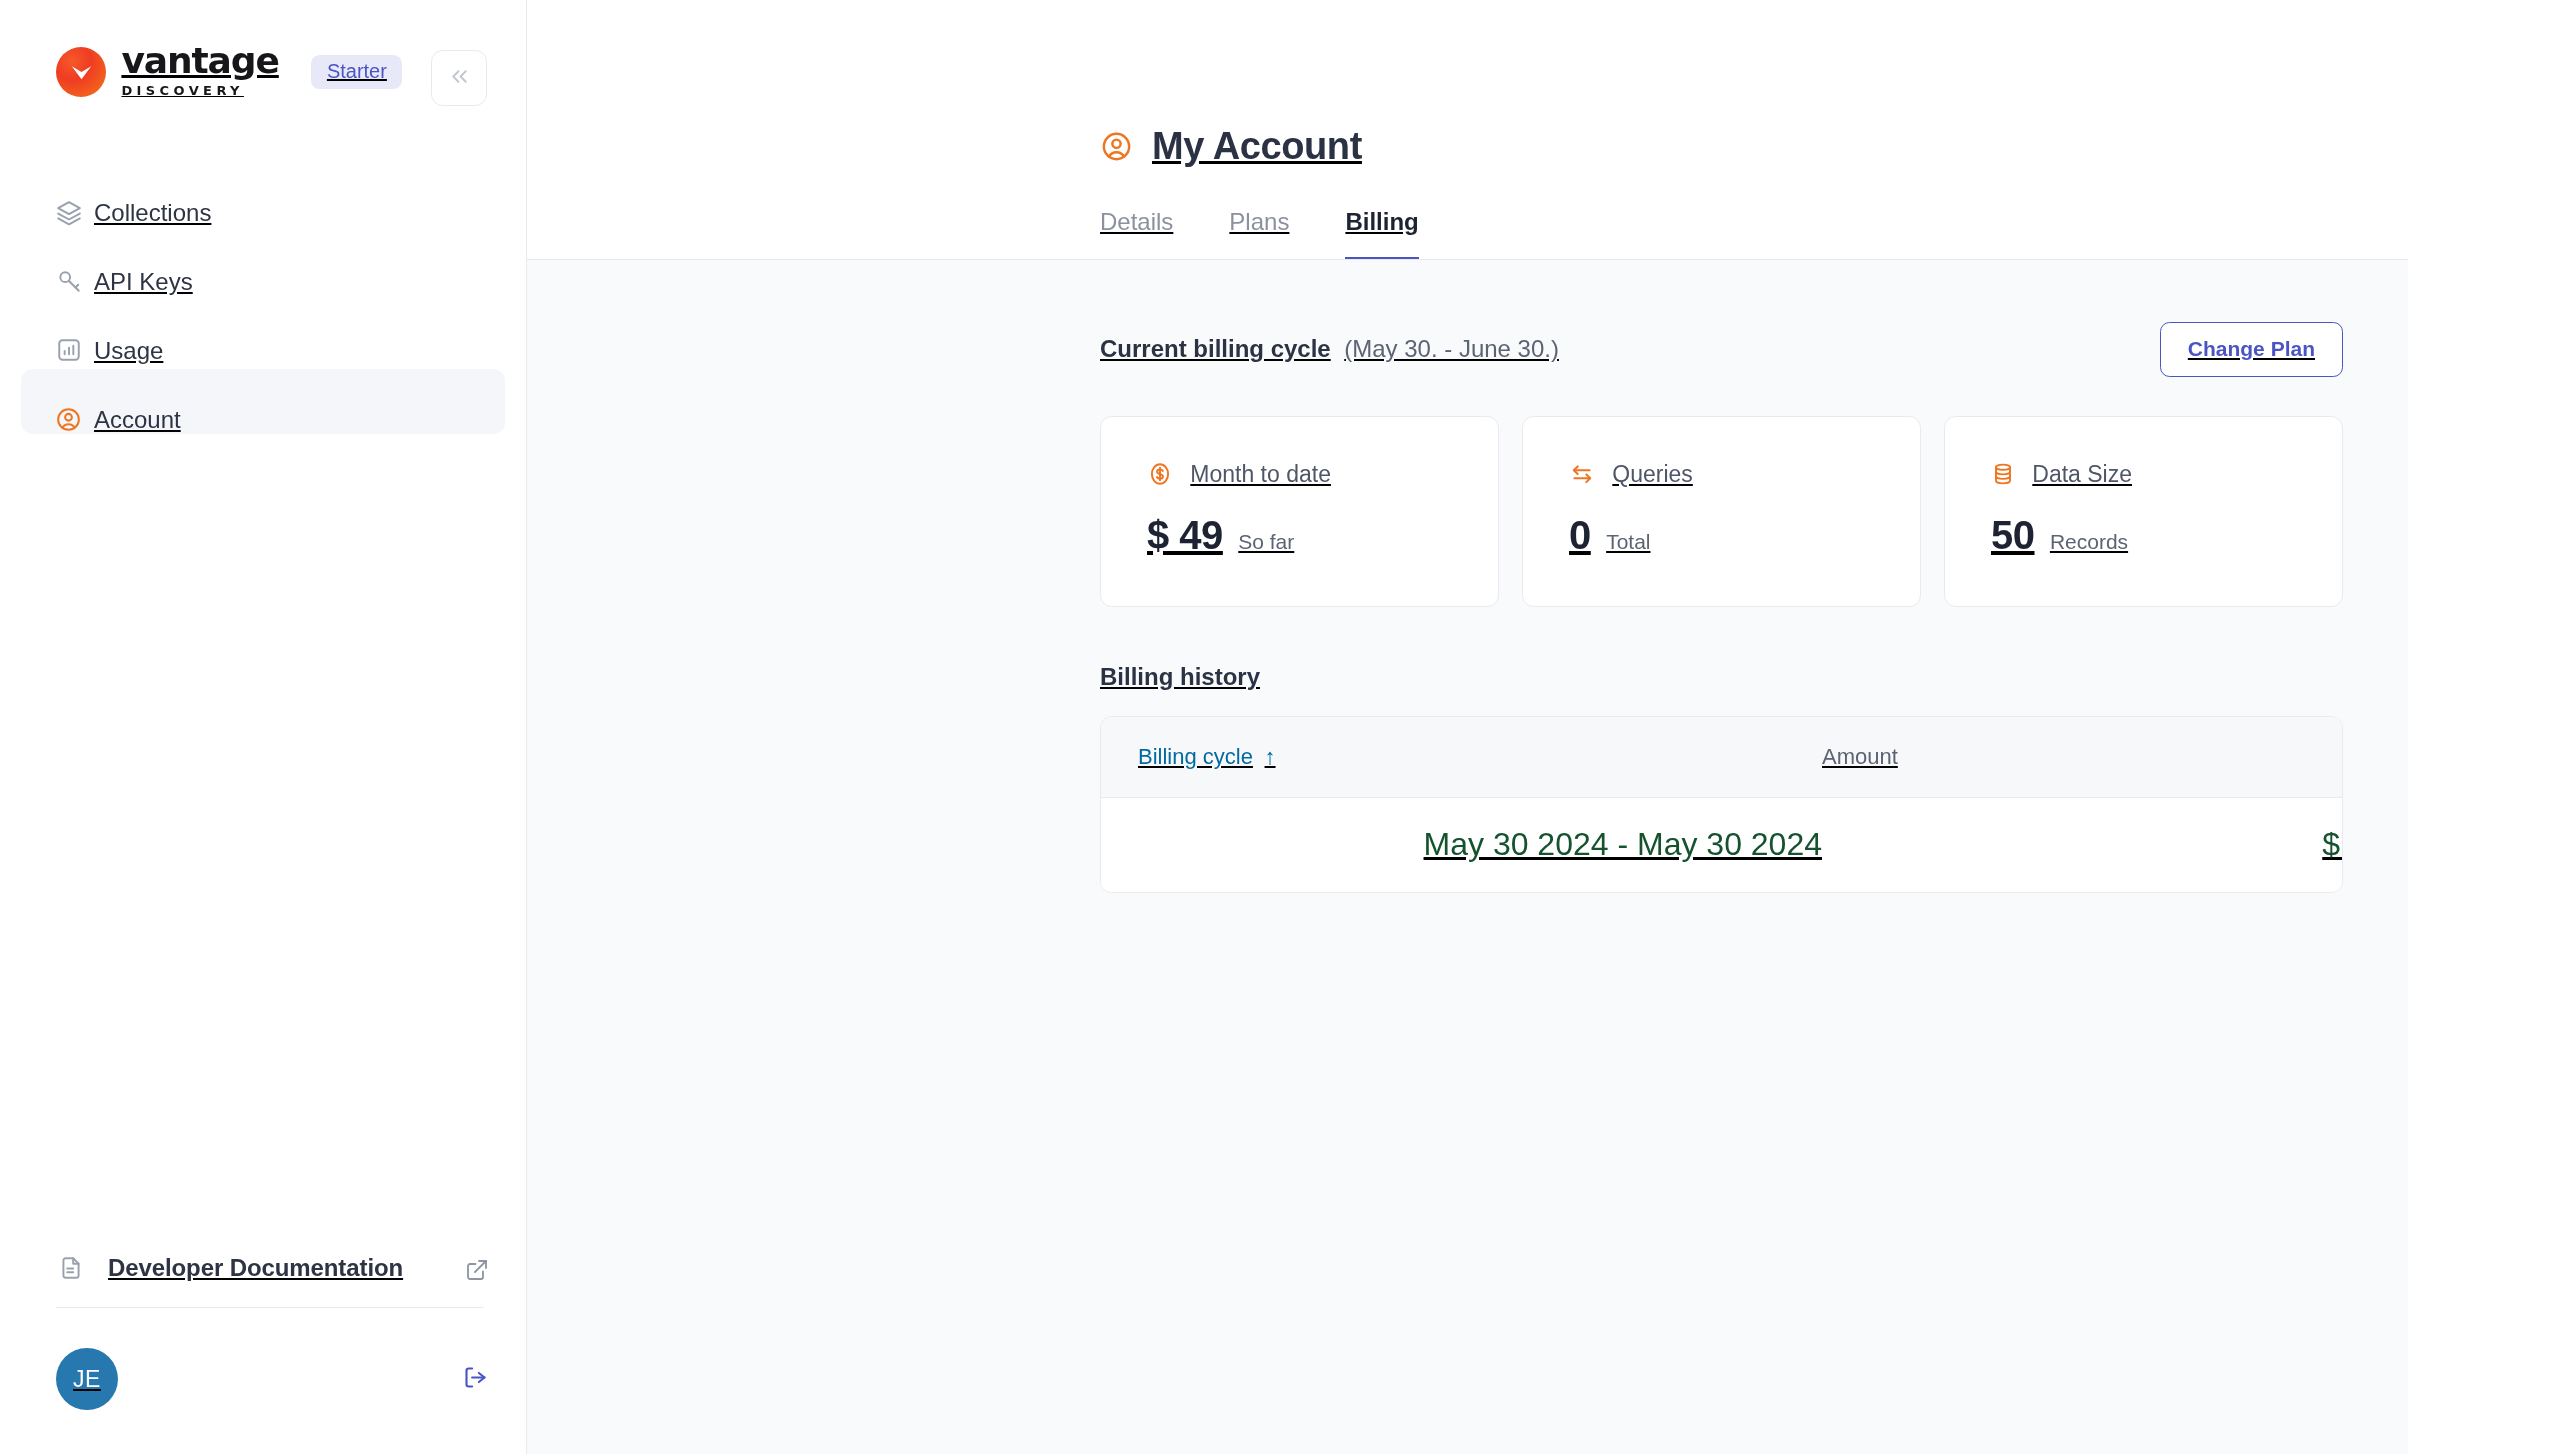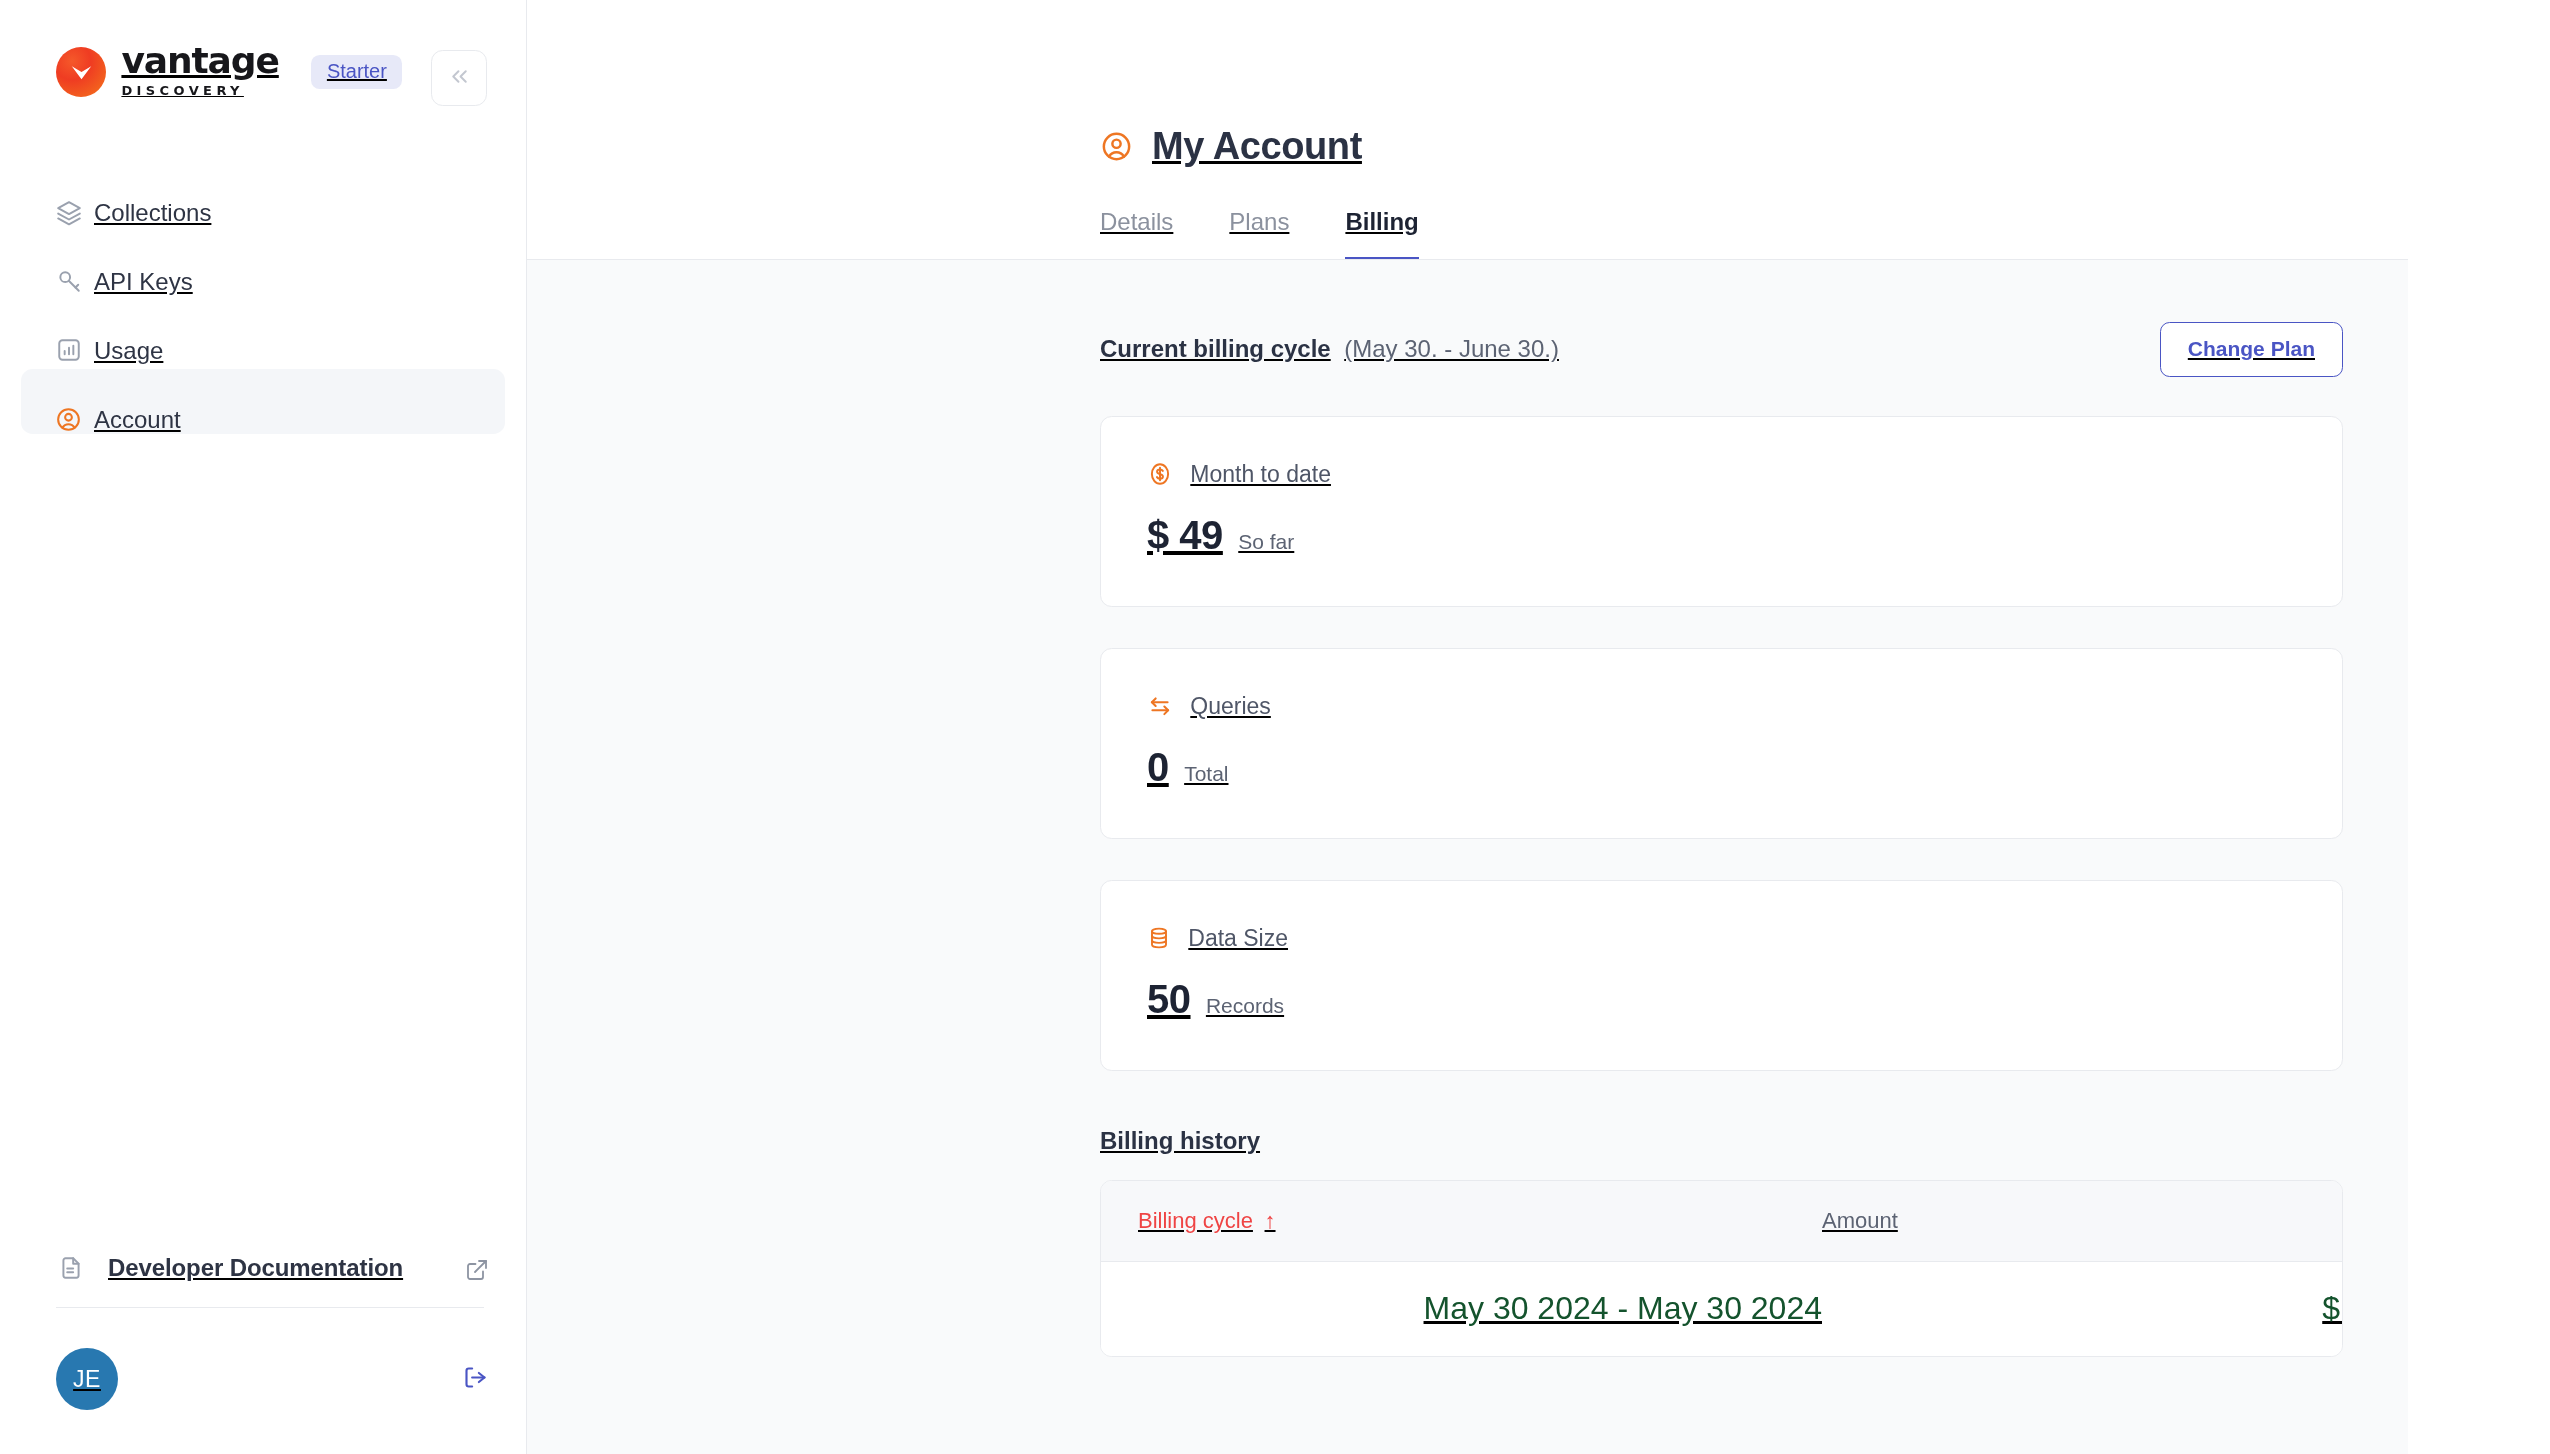--- a/index.html
+++ b/index.html
@@ -127,21 +127,21 @@
   .billing-title { font-size: 24px; font-weight: 700; color: #2b3244; }
   .billing-range { font-size: 24px; color: #5c6373; margin-left: 13.5px; }
   .change-plan {
     margin-left: auto;
     border: 1px solid #4a55c4; color: #4a55c4; background: #fff;
     font-size: 21px; font-weight: 700;
     padding: 14.4px 27px; border-radius: 9.6px; cursor: pointer;
     font-family: "Liberation Sans", sans-serif;
   }
 
-  .stats { display: flex; gap: 41px; margin-top: 39px; flex-direction: column; }
+  .stats { display: flex; gap: 23px; margin-top: 39px; }
   .stat-card {
     flex: 1; background: #fff;
     border: 1px solid #e8eaee; border-radius: 11.6px;
     padding: 44px 46px 48px;
   }
   .stat-top { display: flex; align-items: center; gap: 17.3px; }
   .stat-ico { color: #ee7623; display: flex; align-items: center; }
   .stat-label { font-size: 23px; color: #4f5667; }
   .stat-valrow { display: flex; align-items: baseline; gap: 15.4px; margin-top: 25px; }
   .stat-value { font-size: 40px; font-weight: 700; color: #1d2333; letter-spacing: -0.5px; }
@@ -150,21 +150,21 @@
   .hist-title { font-size: 24px; font-weight: 700; color: #2b3244; margin: 56px 0 25px; }
   .table {
     background: #fff; border: 1px solid #e8eaee; border-radius: 11.6px; overflow: hidden;
   }
   .thead {
     display: flex; align-items: center; height: 81px;
     background: #f7f8fa; border-bottom: 1px solid #e8eaee;
     padding: 0 44px 0 37px;
   }
   .th { font-size: 22px; color: #5c6373; }
-  .th.sorted { color: #ef4444; display: flex; align-items: center; gap: 11.6px; }
+  .th.sorted { color: #0369a1; display: flex; align-items: center; gap: 11.6px; }
   .c-cycle { flex: 0 0 684px; }
   .c-amount { flex: 0 0 607px; }
   .c-status { flex: 1; }
   .trow {
     display: flex; align-items: center; height: 94px;
     padding: 0 44px 0 37px; background: #fff;
   }
   .td { font-size: 32px; color: #14532d; text-align: right; }
   .status-cell { display: flex; align-items: center; gap: 15.4px; }
   .status-ico { display: flex; color: #22a354; }

